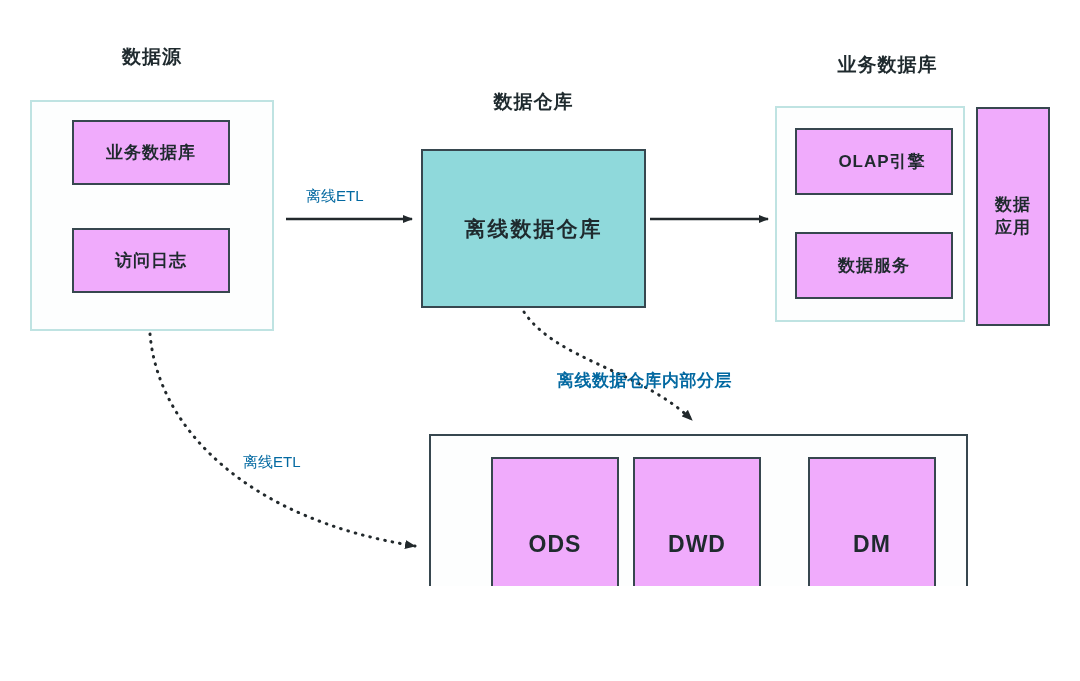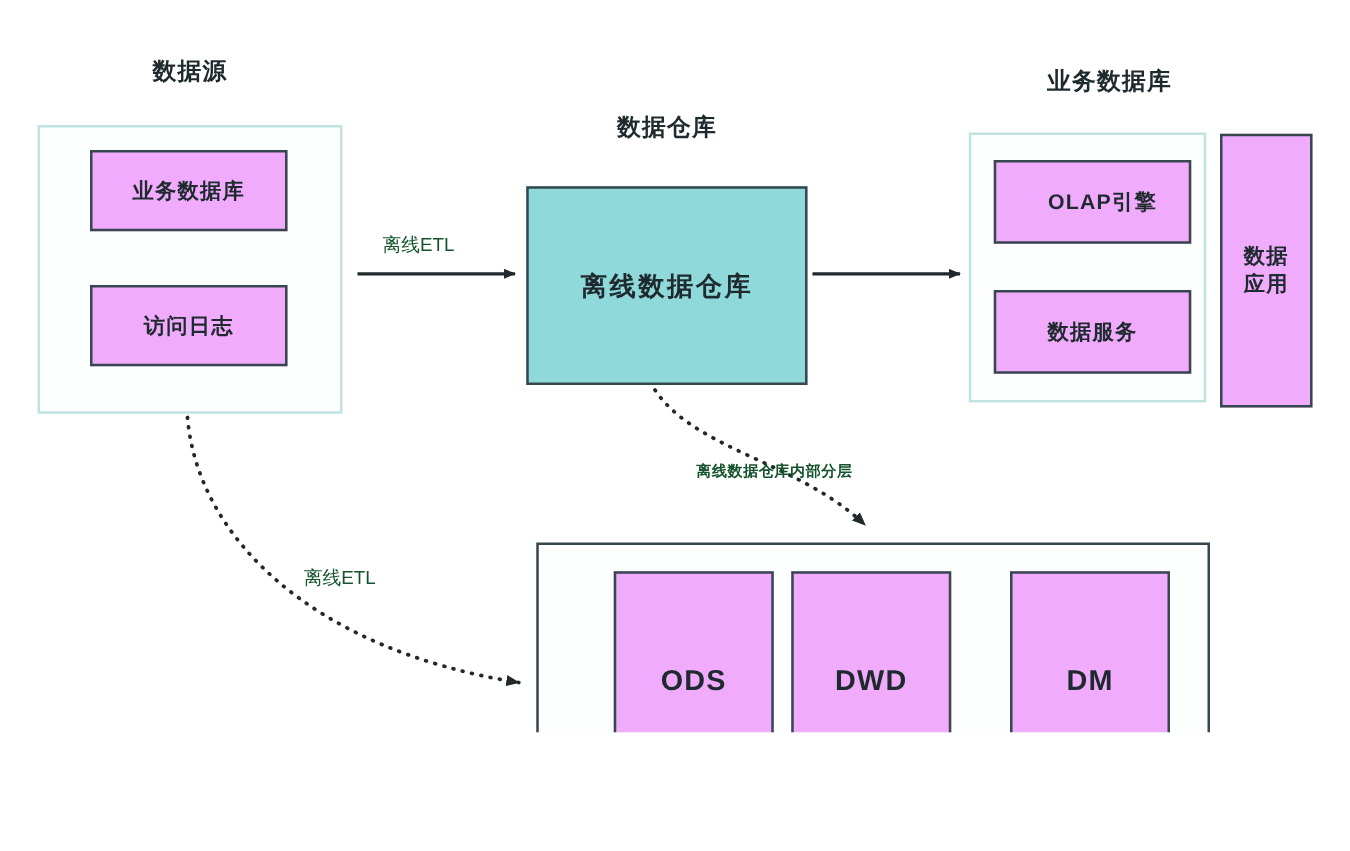--- a/index.html
+++ b/index.html
@@ -74,26 +74,26 @@
     line-height: 1.35;
     font-size: 17px;
   }
   .node-big-label {
     font-size: 23px;
     letter-spacing: 1px;
   }
   .edge-label {
     position: absolute;
     font-size: 15px;
-    color: #14532d;
+    color: #0369a1;
     white-space: nowrap;
   }
   .edge-label.bold {
     font-weight: bold;
-    font-size: 12px;
+    font-size: 17px;
     letter-spacing: 0.5px;
   }
   svg.overlay {
     position: absolute;
     left: 0;
     top: 0;
     width: 1080px;
     height: 681px;
     pointer-events: none;
   }

